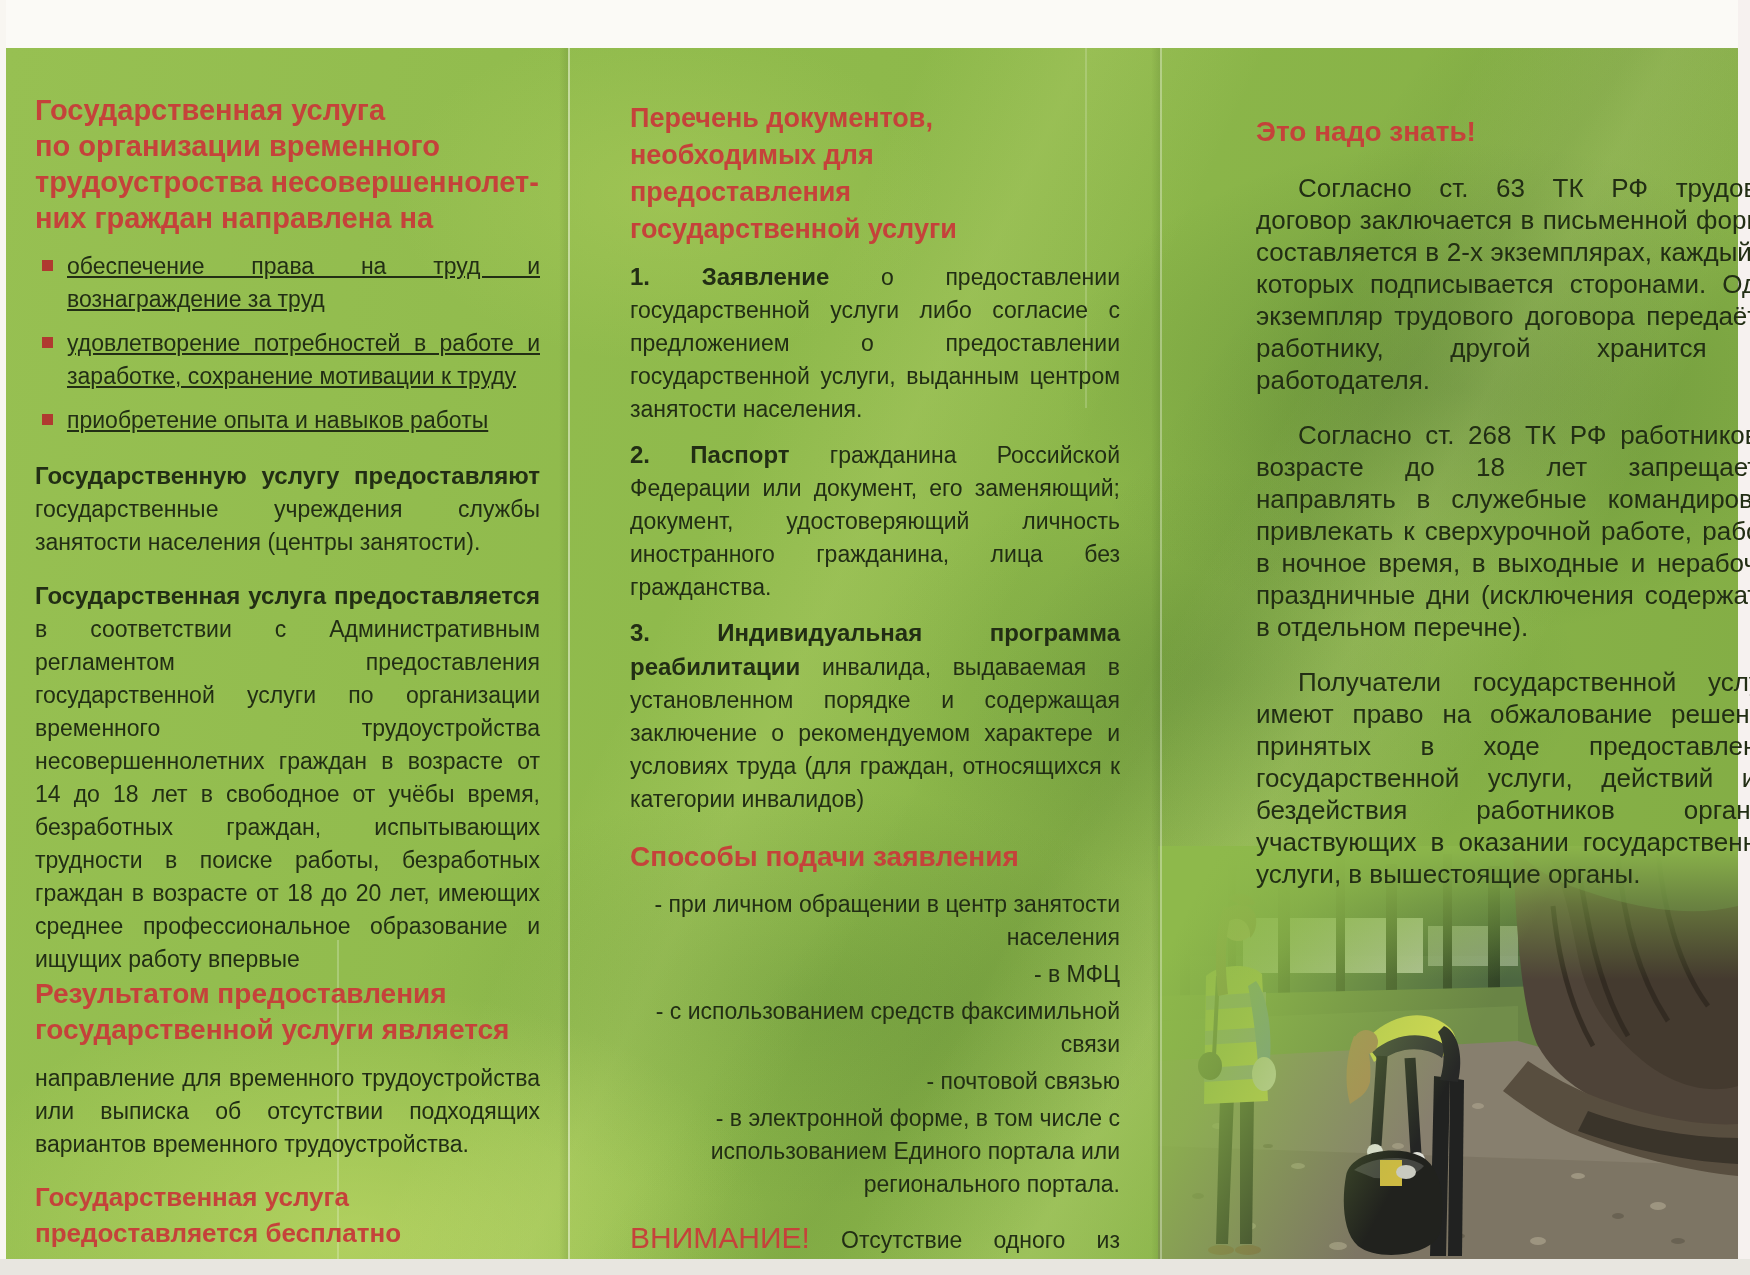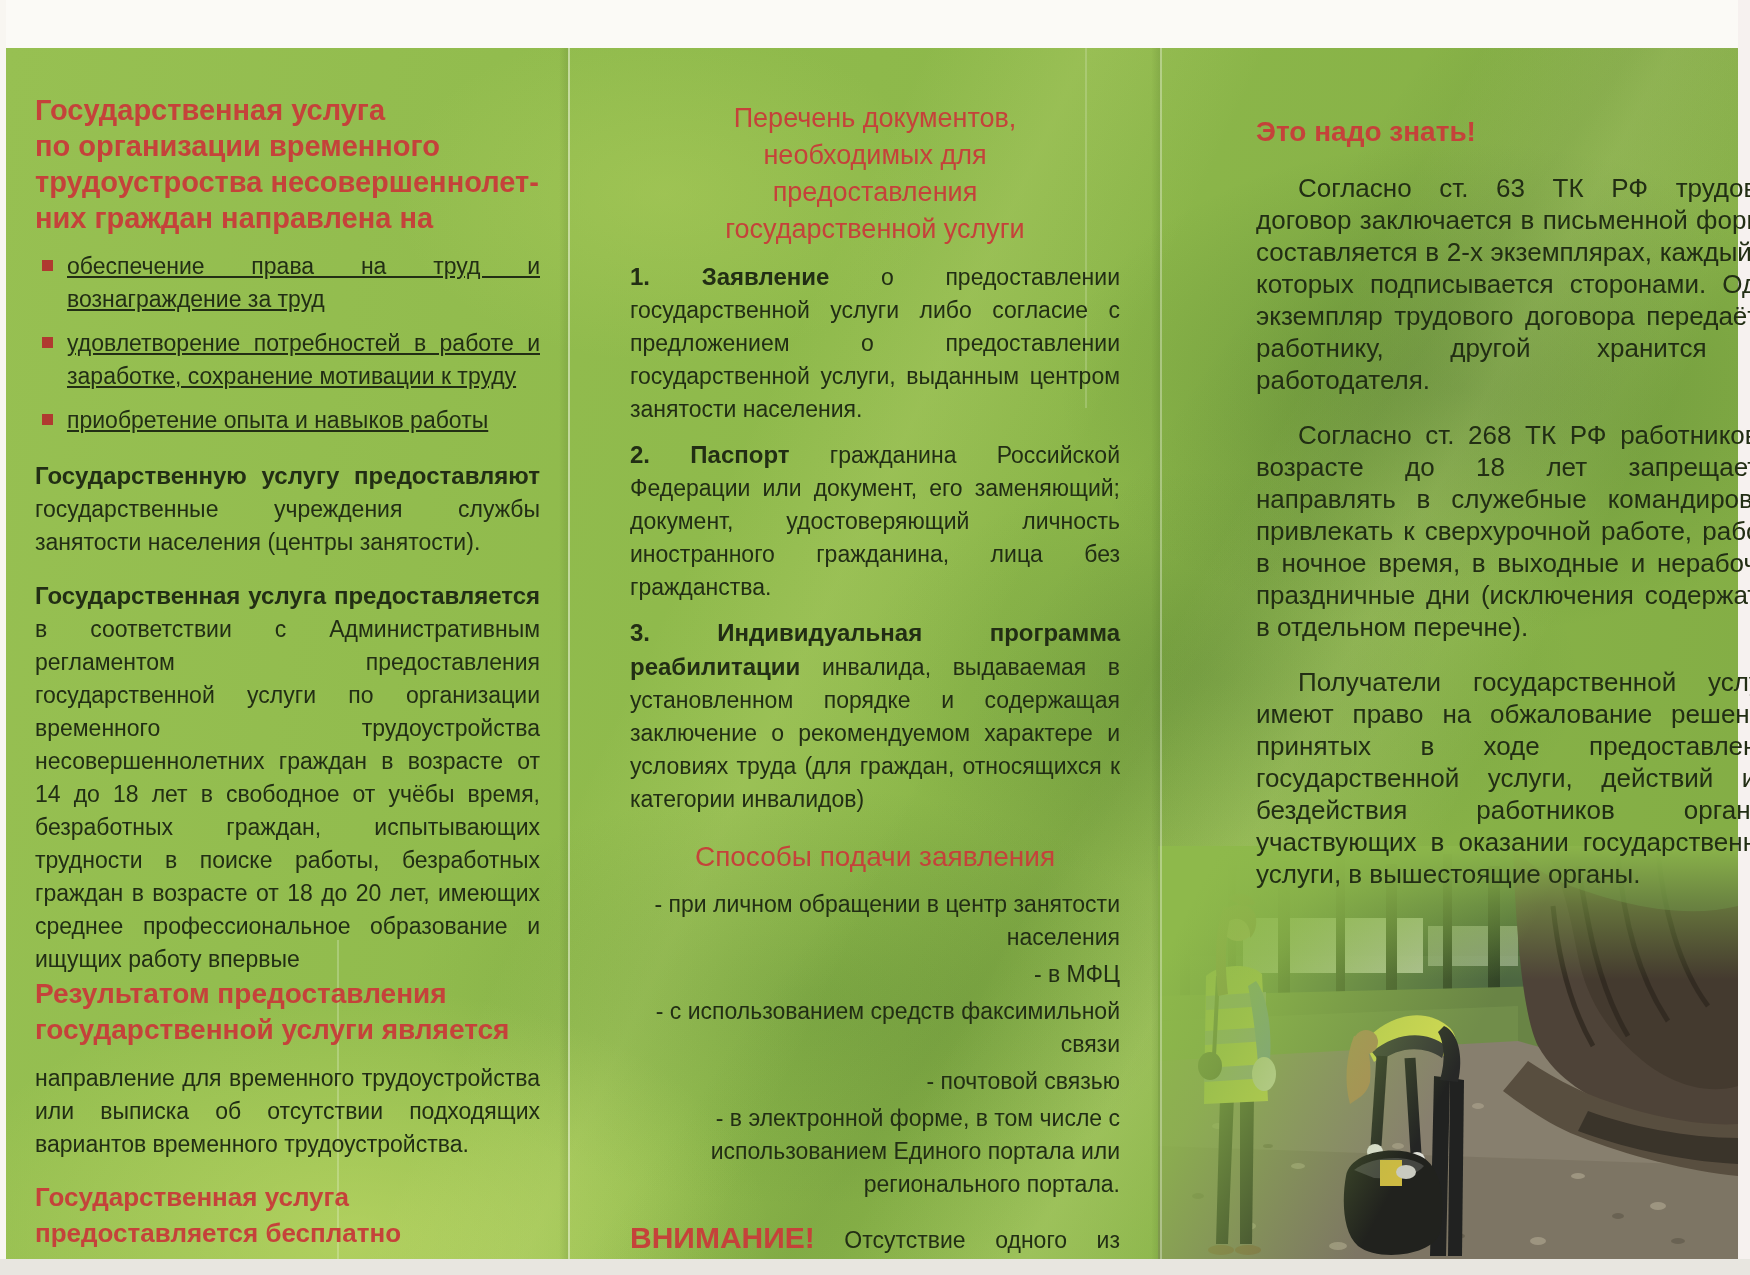--- a/index.html
+++ b/index.html
@@ -37,36 +37,36 @@
   .crease-shadow{position:absolute;top:48px;height:1215px;width:9px;background:linear-gradient(90deg,rgba(20,40,10,0) 0%,rgba(20,40,10,0.10) 100%);}
   .speck{position:absolute;}
 
   
   .col{position:absolute;z-index:5;}
   .col-left{left:35px;top:92px;width:505px;}
   .col-mid{left:630px;top:100px;width:490px;}
   .col-right{left:1256px;top:115px;width:530px;}
 
   .red-h{color:#c5423a;font-weight:bold;font-size:29px;line-height:36px;margin:0;}
-  .red-h-mid{color:#c5423a;font-weight:normal;font-size:27px;line-height:37px;margin:0;text-align:center;}
+  .red-h-mid{color:#c5423a;font-weight:bold;font-size:27px;line-height:37px;margin:0;}
   .body-p{font-size:23px;line-height:33px;margin:0;text-align:justify;}
   .body-p b{font-size:24px;}
   .boldline{font-weight:bold;font-size:24px;line-height:34px;text-align:justify;text-align-last:justify;}
 
   .bullets{list-style:none;margin:14px 0 0 0;padding:0;}
   .bullets li{position:relative;padding-left:32px;font-size:23px;line-height:33px;text-align:justify;margin:0 0 11px 0;text-decoration:underline;}
   .sq{position:absolute;left:7px;top:10px;width:11px;height:11px;background:#b03a30;}
 
   .mid-item{margin:12px 0 0 0;}
   .mid-item .num,.mid-item .lead{font-weight:bold;font-size:24px;}
   .ways-h{margin-top:22px;font-size:28px;line-height:38px;}
   .ways{list-style:none;margin:12px 0 0 0;padding:0;}
   .ways li{font-size:23px;line-height:33px;margin:0 0 4px 0;text-align:right;}
   .attention{margin-top:20px;font-size:23px;line-height:34px;text-align:justify;}
-  .attention .warn{color:#c5423a;font-weight:bold;font-size:30px;}
+  .attention .warn{color:#c5423a;font-weight:normal;font-size:30px;}
 
   .rp{ text-indent:42px; font-size:26px;line-height:32px;margin:23px 0 0 0;text-align:justify;}
   .right-h{font-size:28px;line-height:34px;margin:0;}
   .result-h{font-size:28px;line-height:36px;}
   .free-h{margin-top:18px;font-size:26px;line-height:36px;}
   .gap14{margin-top:14px;} .gap20{margin-top:20px;} .gap22{margin-top:22px;}
 
   
   .photo{
     position:absolute;left:1158px;top:846px;width:580px;height:417px;z-index:1;

